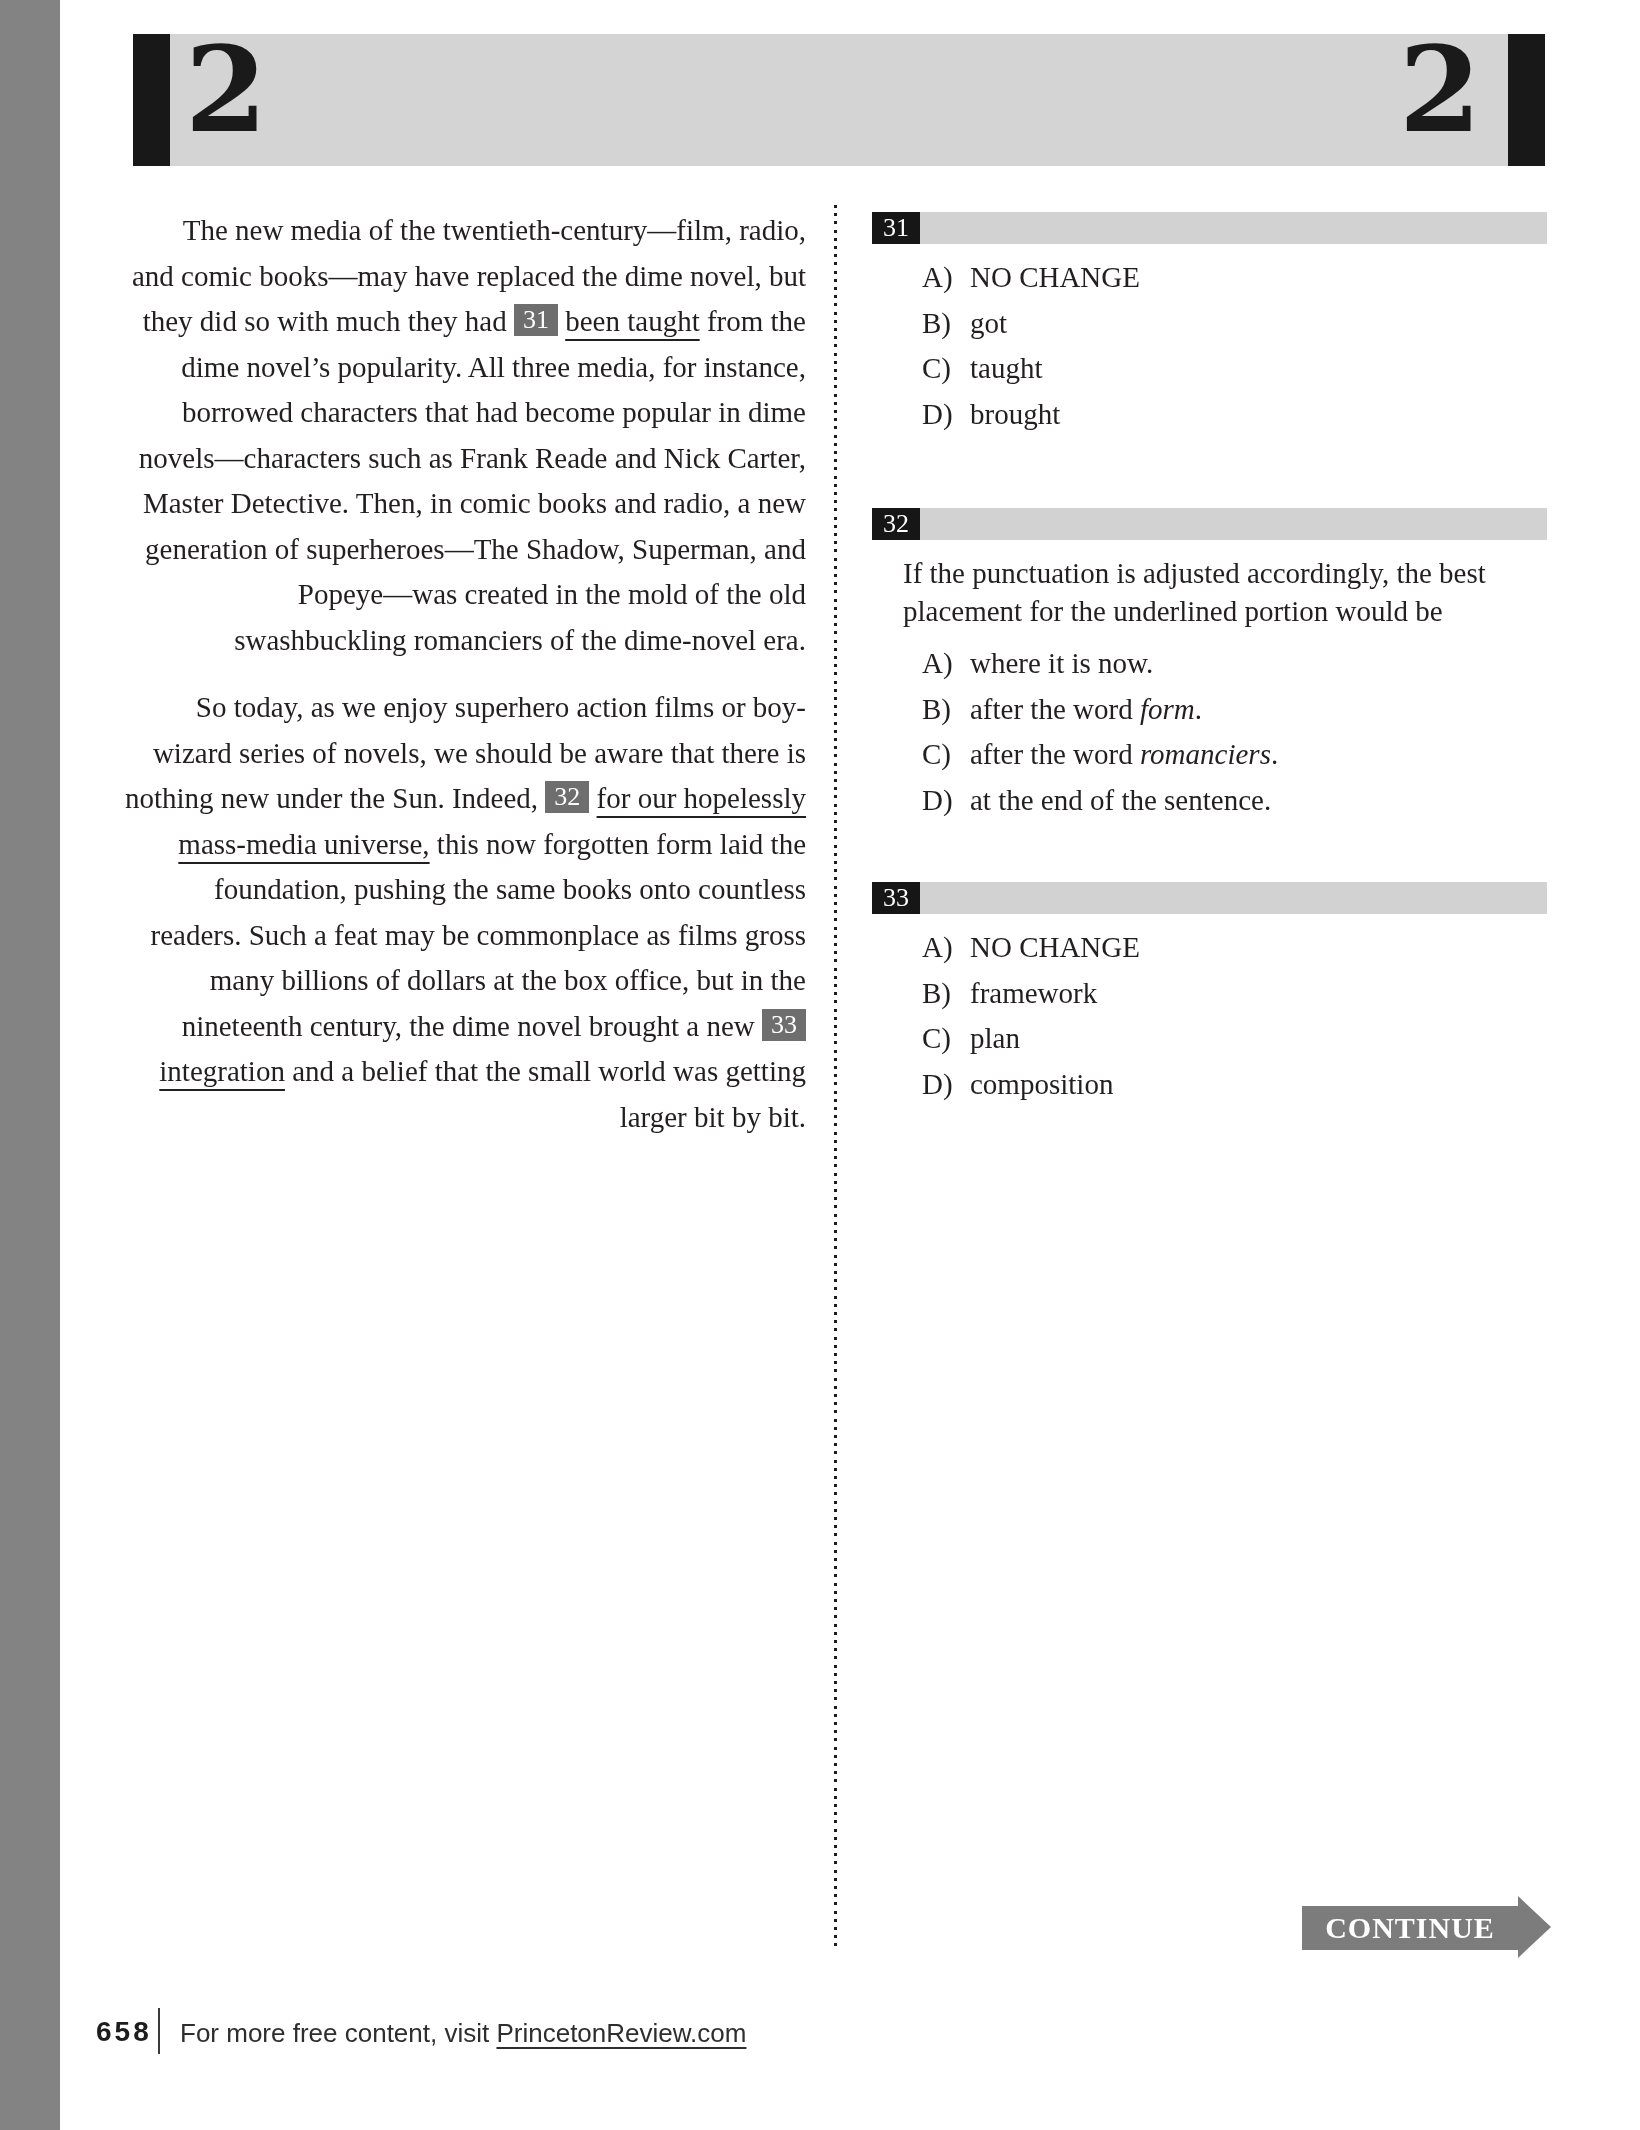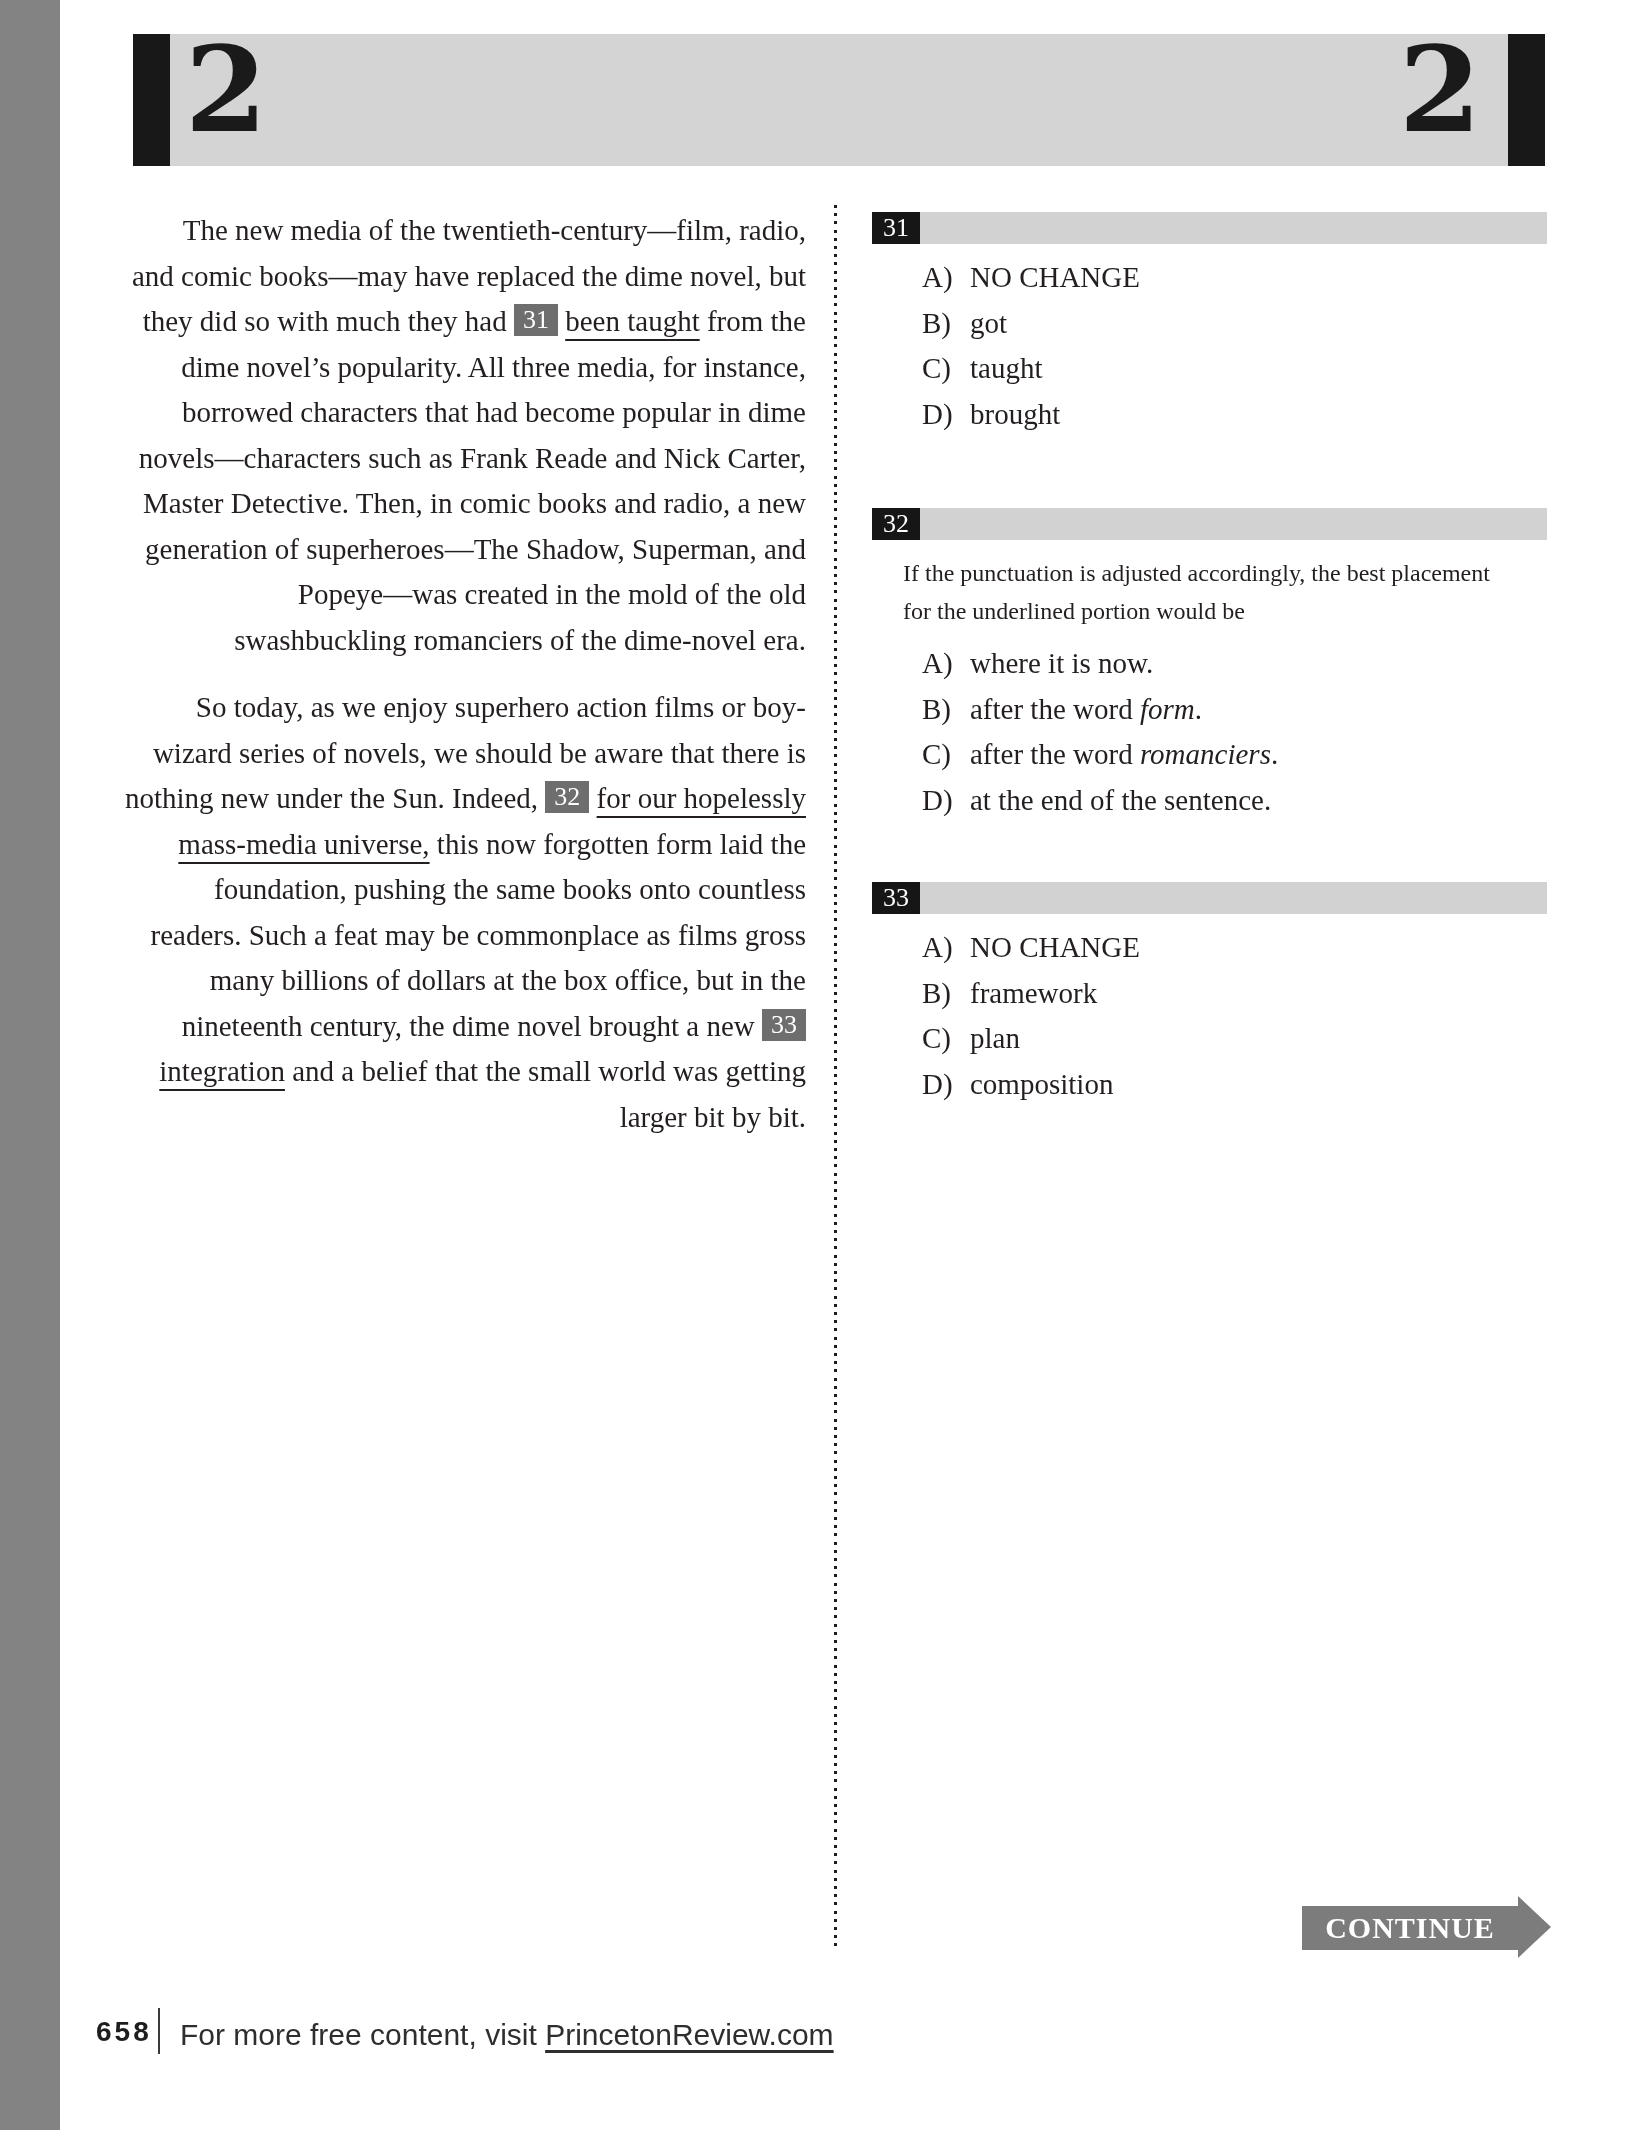--- a/index.html
+++ b/index.html
@@ -30,39 +30,39 @@
   
   .divider{position:absolute;left:834px;top:205px;width:3px;height:1745px;
     background-image:repeating-linear-gradient(to bottom,#1c1c1c 0px,#1c1c1c 3px,transparent 3px,transparent 8.2px);}
 
   
   .question{position:absolute;left:872px;width:675px;}
   .q31{top:212px;} .q32{top:508px;} .q33{top:882px;}
   .qbar{height:32px;background:#d2d2d2;position:relative;}
   .qnum{position:absolute;left:0;top:0;width:48px;height:32px;background:#161616;color:#ffffff;
     font-size:26px;display:flex;align-items:center;justify-content:center;}
-  .qstem{margin:14px 0 2px 31px;width:608px;font-size:24px;line-height:38px;}
+  .qstem{margin:14px 0 2px 31px;width:608px;font-size:29px;line-height:38px;}
   .qchoices{margin:11px 0 0 50px;font-size:29px;}
   .choice{display:flex;line-height:45.5px;}
   .cletter{width:48px;flex:none;}
   .it{font-style:italic;}
 
   
   .continue{position:absolute;left:1302px;top:1906px;width:216px;height:44px;background:#7c7c7c;
     color:#ffffff;font-family:Liberation Serif, serif;font-weight:bold;font-size:30px;
     display:flex;align-items:center;justify-content:center;letter-spacing:1px;}
   .continue-arrow{position:absolute;left:1518px;top:1896px;width:0;height:0;
     border-top:31px solid transparent;border-bottom:31px solid transparent;border-left:33px solid #7c7c7c;}
 
   
   .page-num{position:absolute;left:96px;top:2016px;font-family:"Liberation Sans", sans-serif;
     font-weight:bold;font-size:28px;letter-spacing:3px;color:#1d1d1d;}
   .footer-sep{position:absolute;left:158px;top:2008px;width:2px;height:46px;background:#3a3a3a;}
   .footer-text{position:absolute;left:180px;top:2018px;font-family:"Liberation Sans", sans-serif;
-    font-size:30px;color:#2e2e2e;white-space:nowrap;}
+    font-size:26px;color:#2e2e2e;white-space:nowrap;}
   .footer-link{text-decoration:underline;text-underline-offset:5px;color:#2e2e2e;}
 </style>
 </head>
 <body>
 
 <div class="side-strip"></div>
 
 <header class="header-band">
   <div class="band-bar left"></div>
   <div class="band-bar right"></div>

